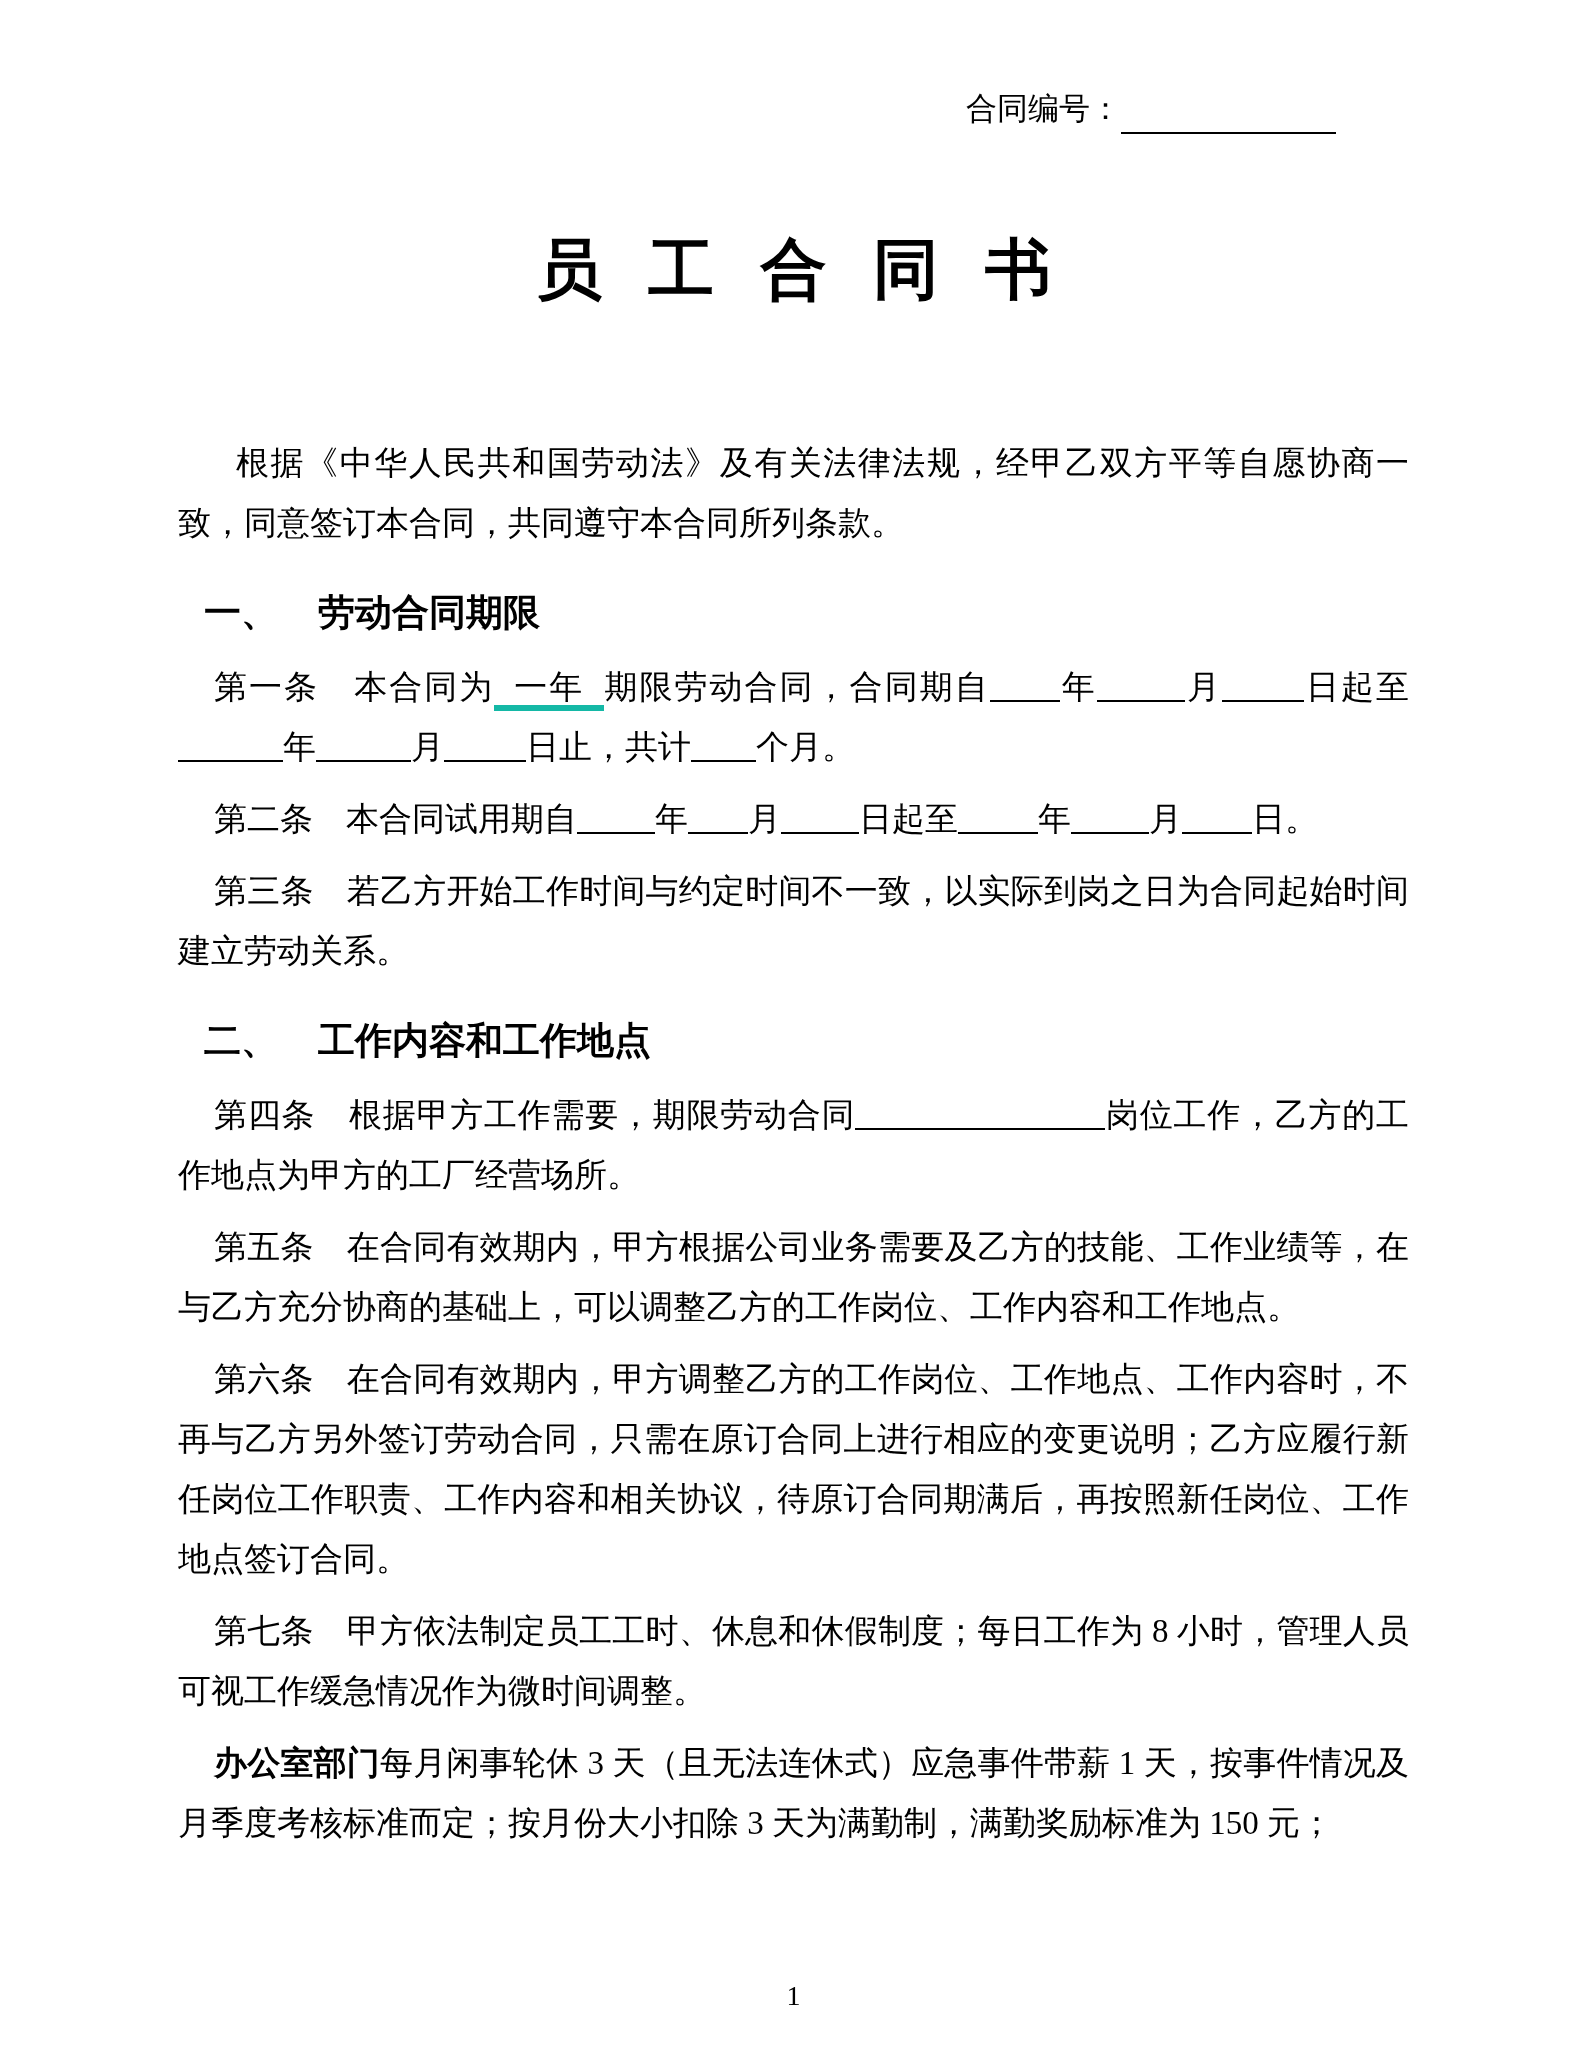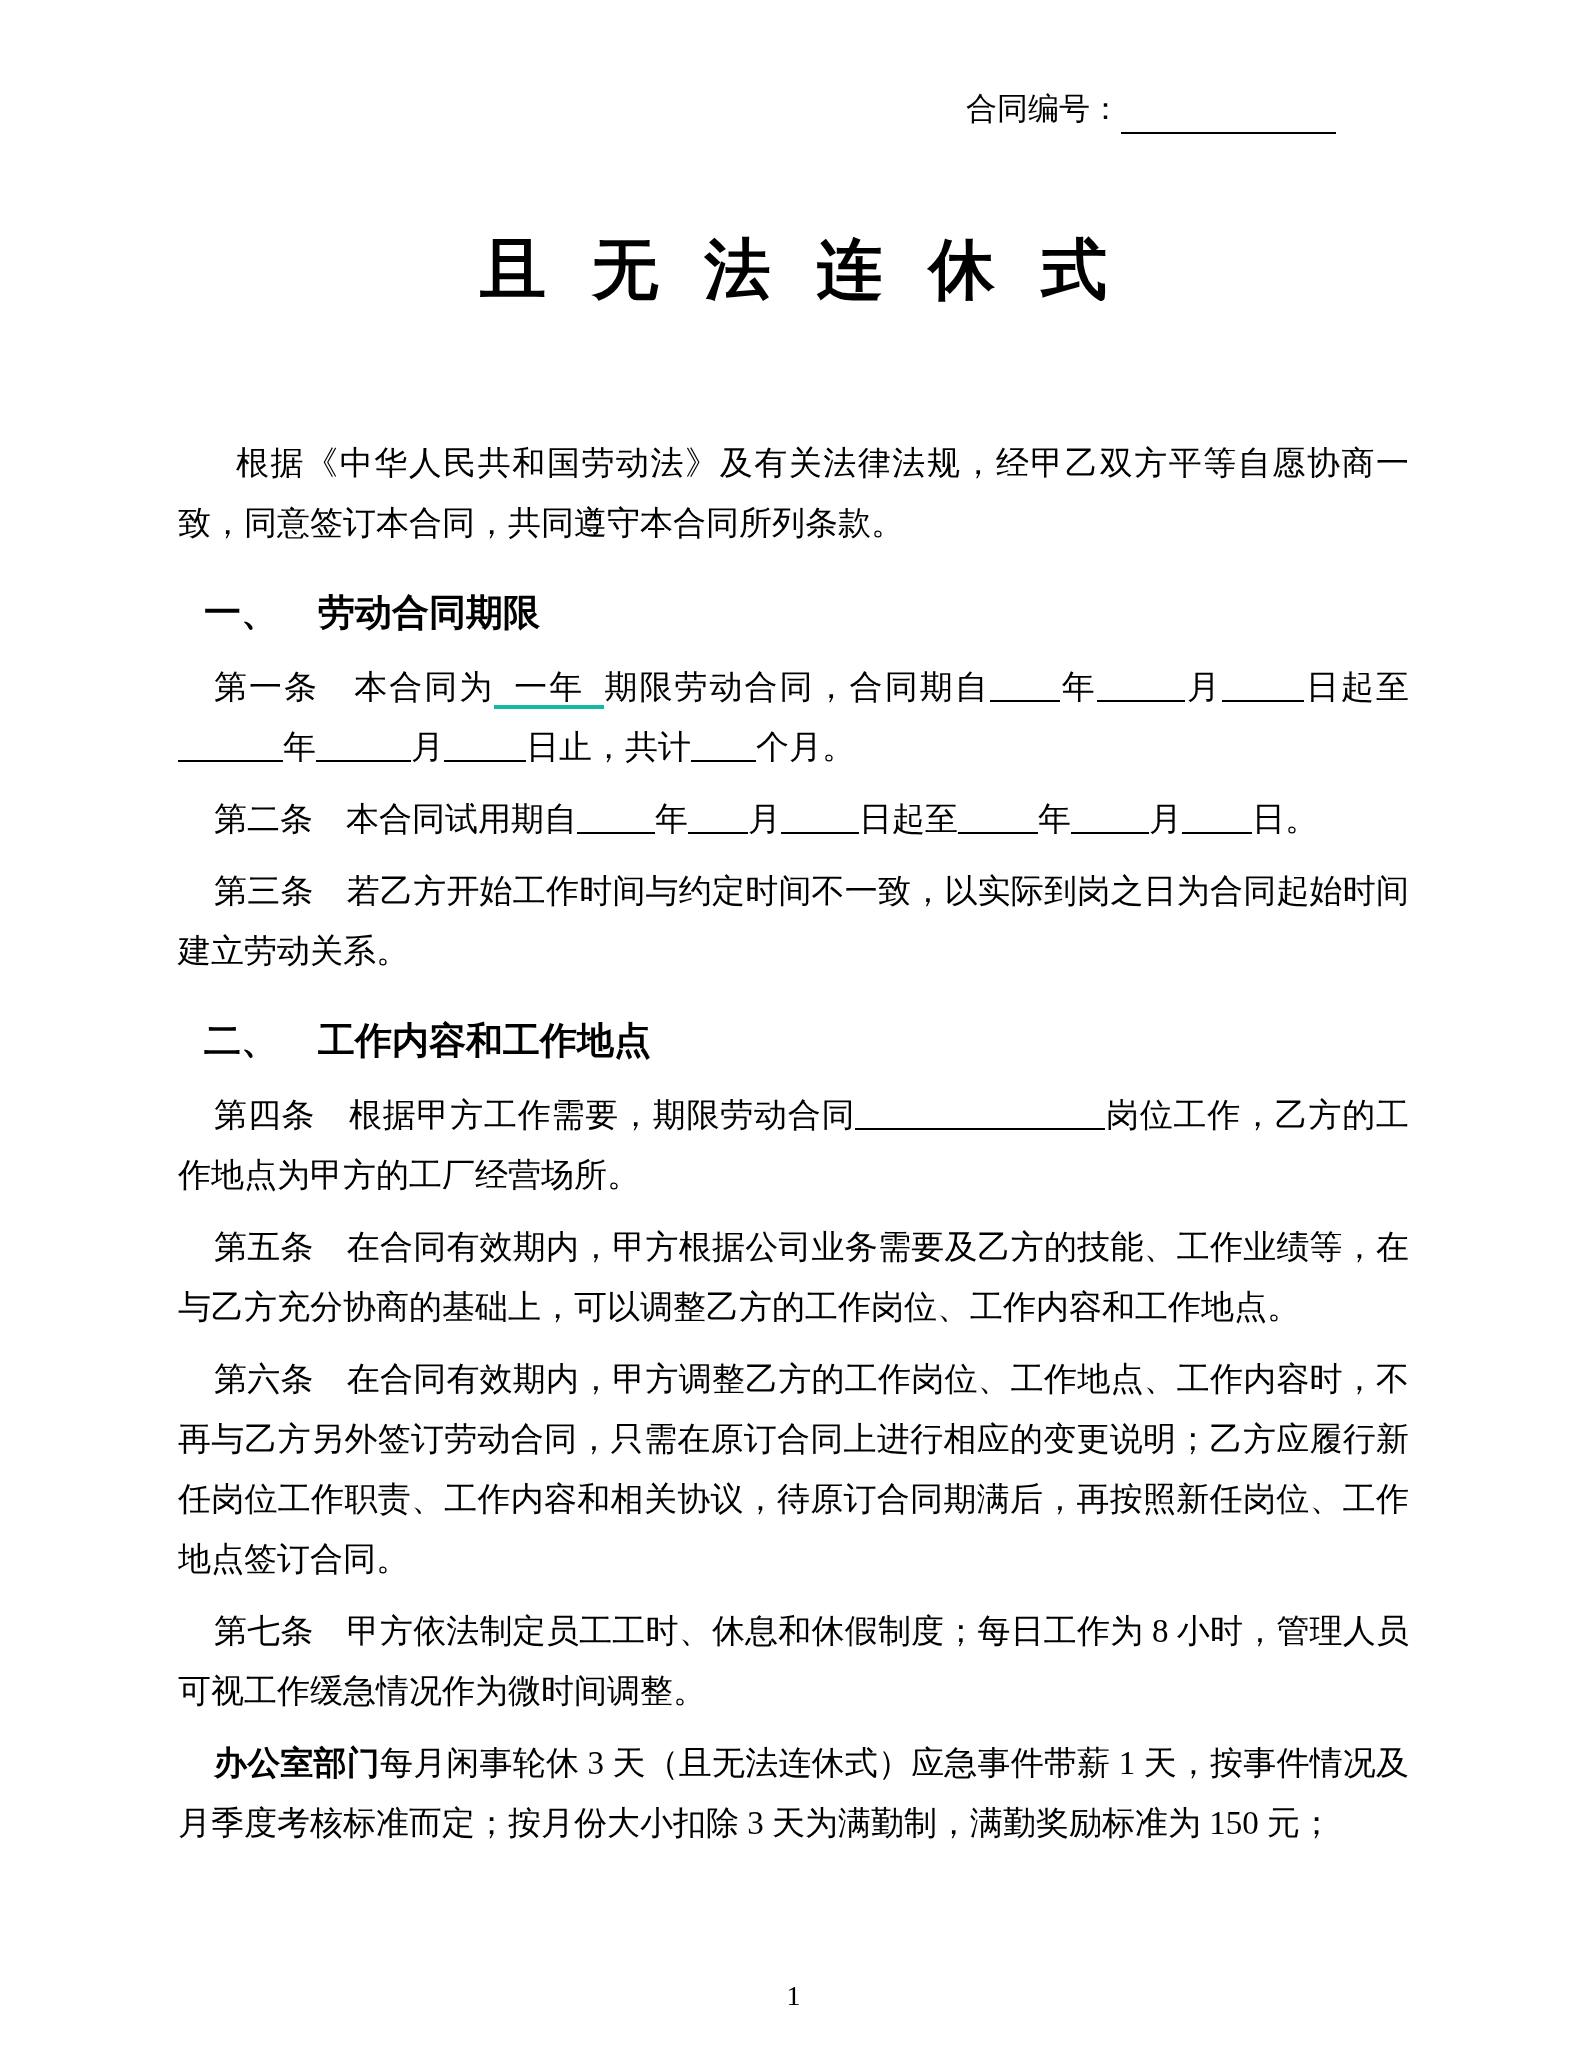--- a/index.html
+++ b/index.html
@@ -59,21 +59,21 @@
     font-weight: bold;
     font-size: 37px;
     line-height: 60px;
     padding-left: 38px;
     margin: 32px 0 10px 0;
     text-align: left;
   }
   .heading-num { margin-right: 40px; }
   .seg.bold { font-weight: bold; }
   .seg.underlined {
-    border-bottom: 4px solid #14b8a6;
+    border-bottom: 6px solid #14b8a6;
     padding: 0 20px;
   }
   .blank {
     display: inline-block;
     height: 28px;
     border-bottom: 2px solid #000;
     position: relative;
     top: 4px;
   }
   .page-footer {
@@ -88,21 +88,21 @@
 </head>
 <body>
 
 <div class="page">
 
   <div class="header-row">
     <span class="header-label">合同编号：</span>
     <span class="header-blank"></span>
   </div>
 
-  <h1 class="doc-title">且无法连休式</h1>
+  <h1 class="doc-title">员工合同书</h1>
 
   <div class="document-body">
       <p class="para intro"><span class="seg">根据《中华人民共和国劳动法》及有关法律法规，经甲乙双方平等自愿协商一致，同意签订本合同，共同遵守本合同所列条款。</span></p>
       <div class="section-heading"><span class="heading-num">一、</span><span class="heading-text">劳动合同期限</span></div>
       <p class="para clause"><span class="seg">第一条　本合同为</span><span class="seg underlined">一年</span><span class="seg">期限劳动合同，合同期自</span><span class="blank" style="width: 70px;"></span><span class="seg">年</span><span class="blank" style="width: 88px;"></span><span class="seg">月</span><span class="blank" style="width: 82px;"></span><span class="seg">日起至</span><span class="blank" style="width: 105px;"></span><span class="seg">年</span><span class="blank" style="width: 95px;"></span><span class="seg">月</span><span class="blank" style="width: 82px;"></span><span class="seg">日止，共计</span><span class="blank" style="width: 65px;"></span><span class="seg">个月。</span></p>
       <p class="para clause"><span class="seg">第二条　本合同试用期自</span><span class="blank" style="width: 78px;"></span><span class="seg">年</span><span class="blank" style="width: 60px;"></span><span class="seg">月</span><span class="blank" style="width: 78px;"></span><span class="seg">日起至</span><span class="blank" style="width: 80px;"></span><span class="seg">年</span><span class="blank" style="width: 78px;"></span><span class="seg">月</span><span class="blank" style="width: 70px;"></span><span class="seg">日。</span></p>
       <p class="para clause"><span class="seg">第三条　若乙方开始工作时间与约定时间不一致，以实际到岗之日为合同起始时间建立劳动关系。</span></p>
       <div class="section-heading"><span class="heading-num">二、</span><span class="heading-text">工作内容和工作地点</span></div>
       <p class="para clause"><span class="seg">第四条　根据甲方工作需要，期限劳动合同</span><span class="blank" style="width: 250px;"></span><span class="seg">岗位工作，乙方的工作地点为甲方的工厂经营场所。</span></p>
       <p class="para clause"><span class="seg">第五条　在合同有效期内，甲方根据公司业务需要及乙方的技能、工作业绩等，在与乙方充分协商的基础上，可以调整乙方的工作岗位、工作内容和工作地点。</span></p>

